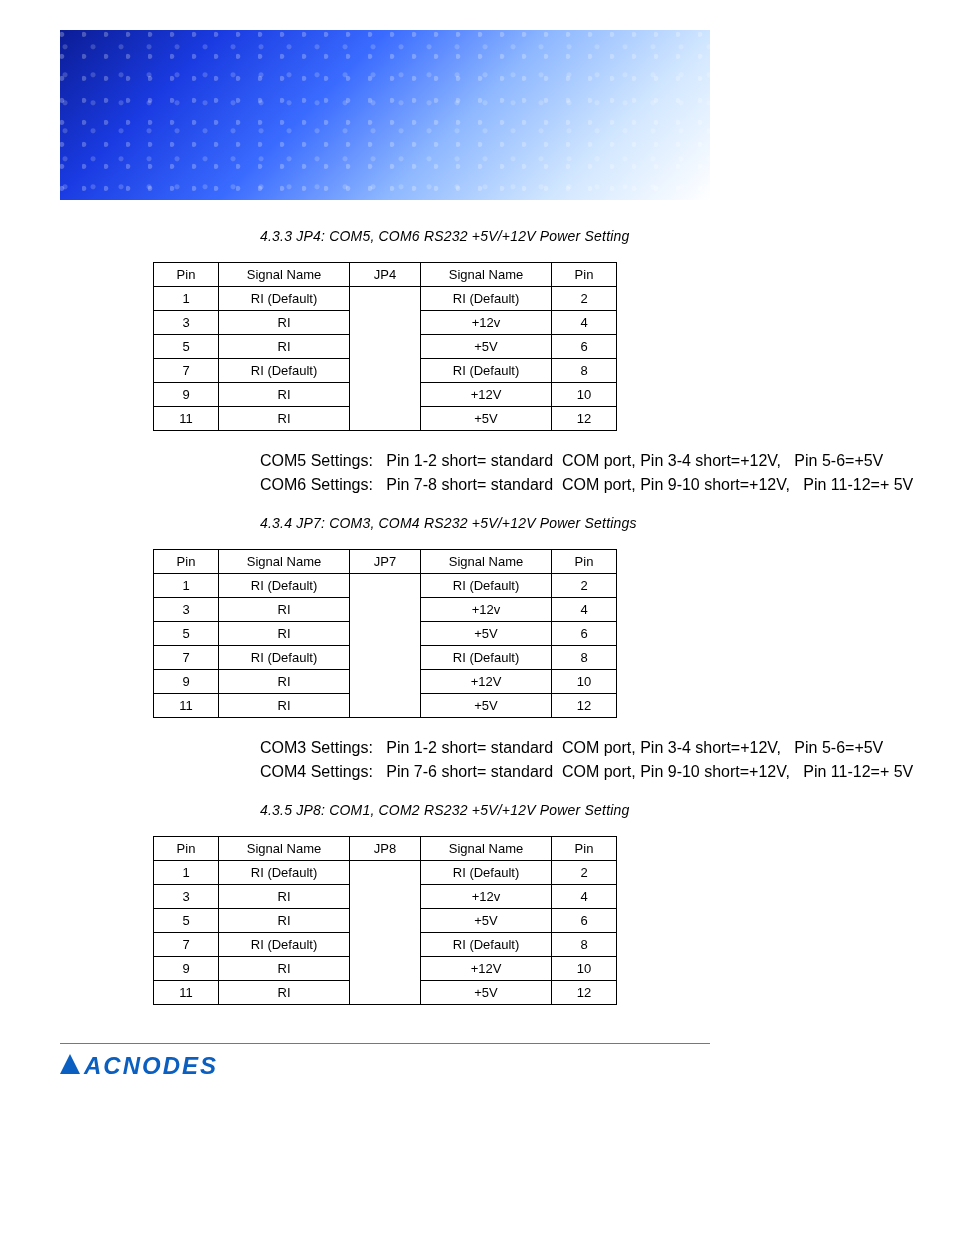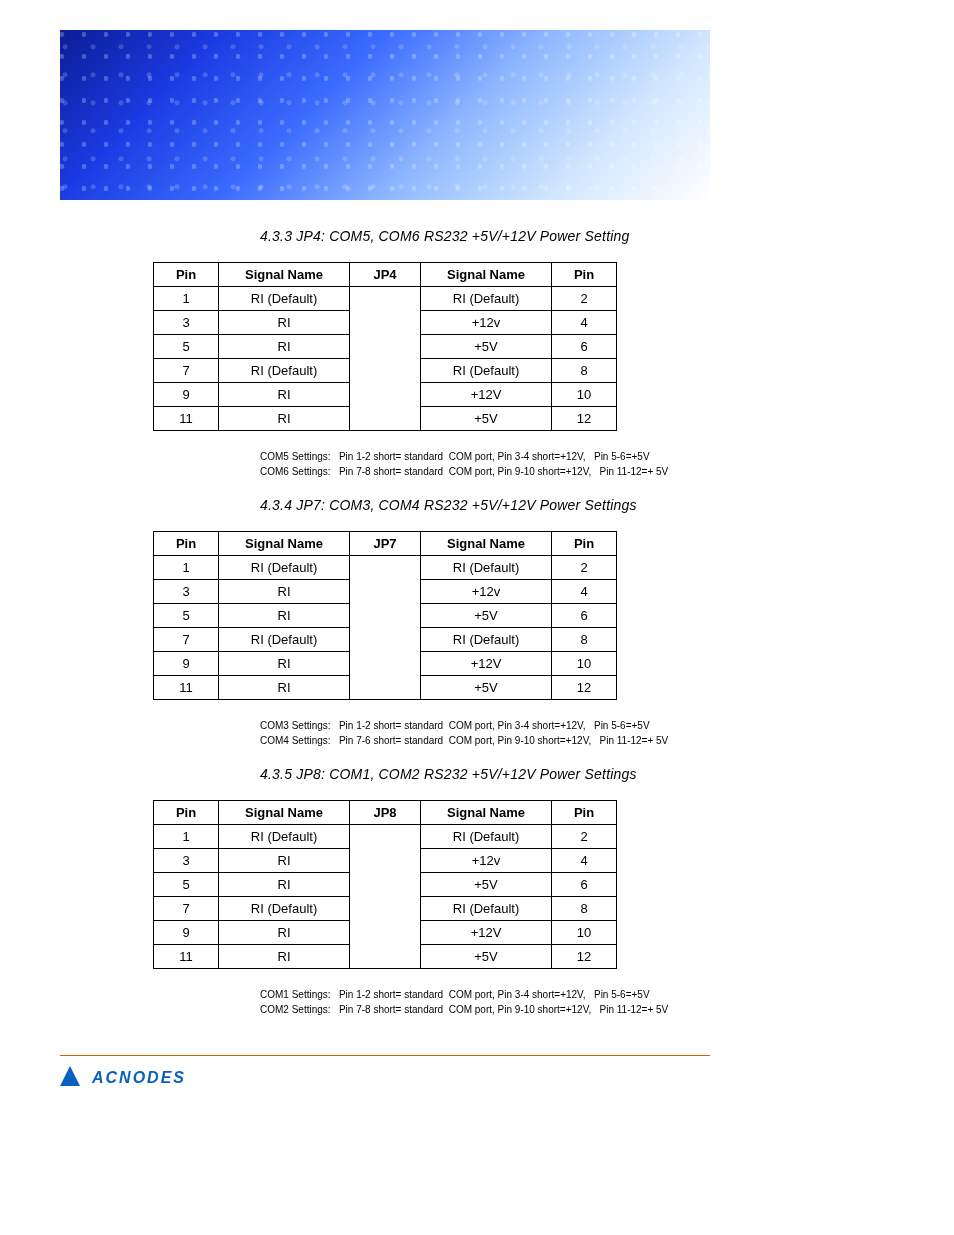--- a/index.html
+++ b/index.html
@@ -42,55 +42,55 @@
     margin: 0 auto 18px auto;
     font-size: 13px;
   }
   table.pin-table th, table.pin-table td {
     border: 1px solid #000;
     padding: 4px 10px;
     text-align: center;
     white-space: nowrap;
   }
   table.pin-table th {
-    font-weight: bold;
+    font-weight: normal;
     margin-top: 43px;
   }
   table.pin-table .sig {
     width: 110px;
   }
   table.pin-table .pin {
     width: 44px;
   }
   table.pin-table td.jp-cell {
     border: 1px solid #000;
     width: 50px;
     background: #fff;
   }
   .notes {
-    font-size: 10px;
+    font-size: 16px;
     margin: 0 0 0 200px;
     line-height: 1.5;
     white-space: pre;
   }
   .footer-rule {
     border: none;
     border-top: 1px solid #c06a00;
     margin: 38px 0 8px 0;
   }
   .brand {
     height: 28px;
     display: flex;
     align-items: center;
-    gap: 10px;
+    gap: 2px;
     color: #0a5fc0;
     font-weight: 700;
     font-style: italic;
     letter-spacing: 2px;
-    font-size: 16px;
+    font-size: 24px;
     font-family: Arial, Helvetica, sans-serif;
   }
   .brand .a-mark {
     display: inline-block;
     width: 0; height: 0;
     border-left: 10px solid transparent;
     border-right: 10px solid transparent;
     border-bottom: 20px solid #0a5fc0;
     margin-right: 2px;
     position: relative;
@@ -207,21 +207,21 @@
         <td>11</td>
         <td>RI</td>
         <td>+5V</td>
         <td>12</td>
       </tr>
     </tbody>
   </table>
   <div class="notes">COM3 Settings:   Pin 1-2 short= standard  COM port, Pin 3-4 short=+12V,   Pin 5-6=+5V
 COM4 Settings:   Pin 7-6 short= standard  COM port, Pin 9-10 short=+12V,   Pin 11-12=+ 5V</div>
 
-  <div class="section-title">4.3.5  JP8: COM1,  COM2 RS232 +5V/+12V Power Settings</div>
+  <div class="section-title">4.3.5  JP8: COM1,  COM2 RS232 +5V/+12V Power Setting</div>
   <table class="pin-table">
     <thead>
       <tr>
         <th class="pin">Pin</th>
         <th class="sig">Signal Name</th>
         <th>JP8</th>
         <th class="sig">Signal Name</th>
         <th class="pin">Pin</th>
       </tr>
     </thead>
@@ -258,22 +258,20 @@
         <td>10</td>
       </tr>
       <tr>
         <td>11</td>
         <td>RI</td>
         <td>+5V</td>
         <td>12</td>
       </tr>
     </tbody>
   </table>
-  <div class="notes">COM1 Settings:   Pin 1-2 short= standard  COM port, Pin 3-4 short=+12V,   Pin 5-6=+5V
-COM2 Settings:   Pin 7-8 short= standard  COM port, Pin 9-10 short=+12V,   Pin 11-12=+ 5V</div>
 
   <hr class="footer-rule">
   <div class="brand">
     <span class="a-mark"></span>
     <span>ACNODES</span>
   </div>
 
 </div>
 
 </body></html>

